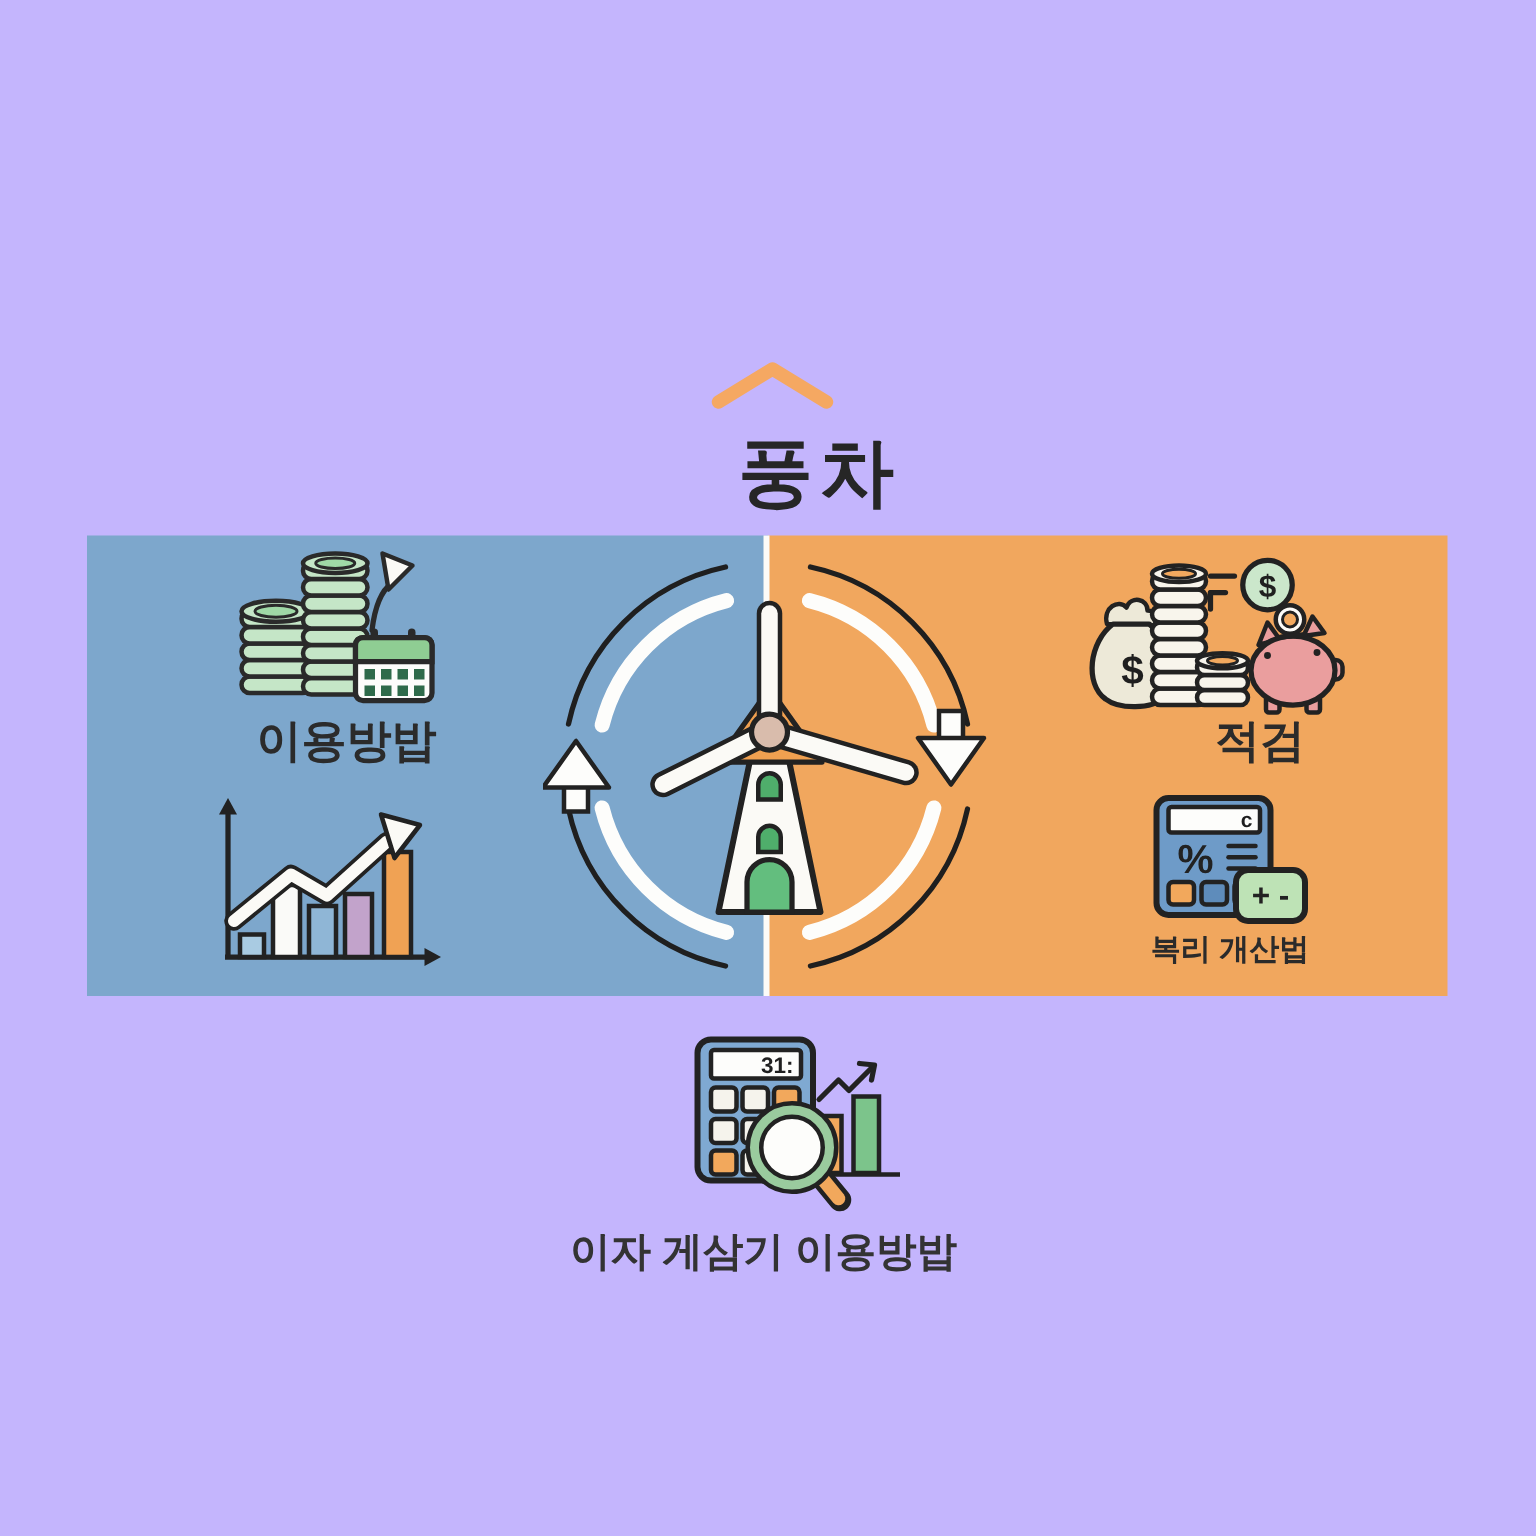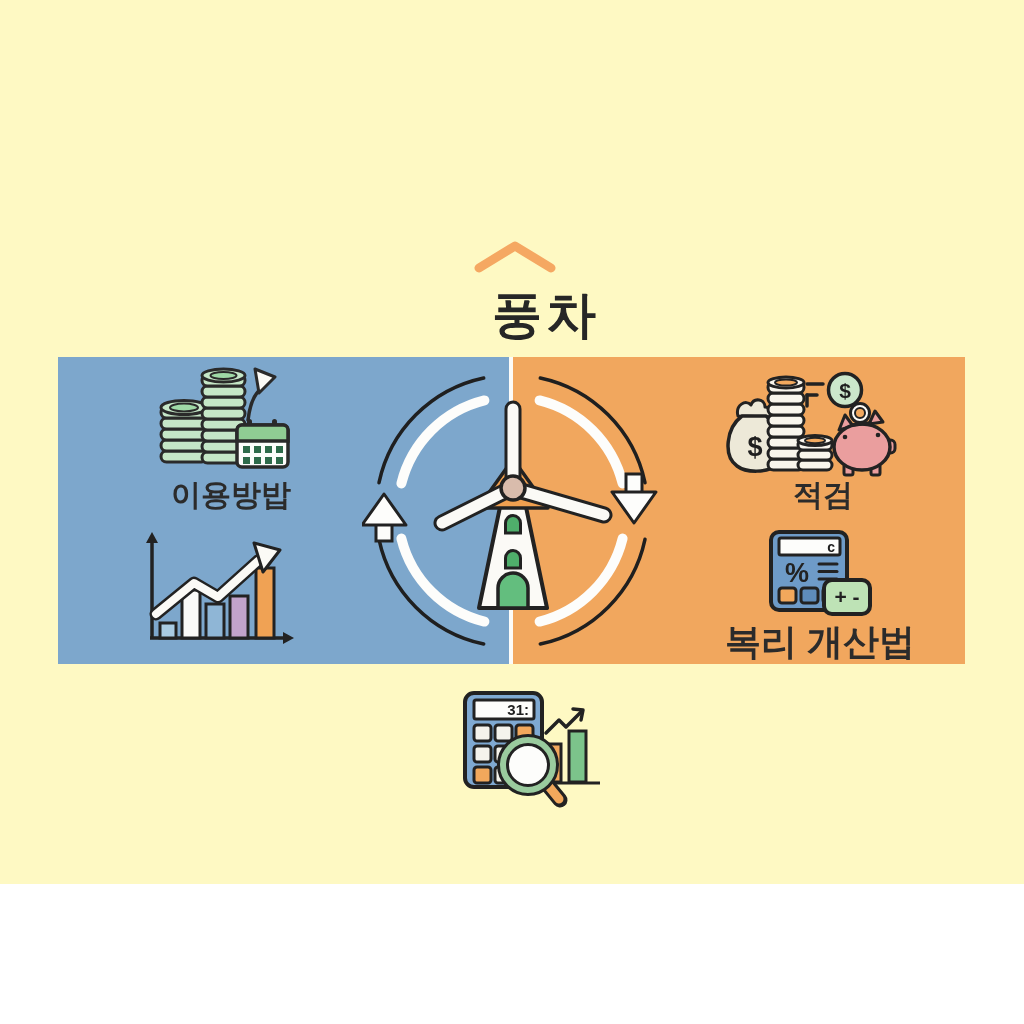--- a/index.html
+++ b/index.html
@@ -1,36 +1,36 @@
 <!DOCTYPE html>
 <html><head>
 <meta charset="utf-8">
 <style>
   html,body{margin:0;padding:0;background:#fff;}
   .canvas{
-    position:relative;width:1024px;height:884px;overflow:hidden;
-    background:#fef9c3;
+    position:relative;width:1024px;height:1024px;overflow:hidden;
+    background:#c4b5fd;
     font-family:"Liberation Sans","DejaVu Sans",sans-serif;
     color:#2B2B2B;
   }
   .abs{position:absolute;}
   .title{
     left:66px;top:282px;width:960px;text-align:center;
     font-size:50px;font-weight:800;letter-spacing:4px;color:#262626;
   }
   .band{left:58px;top:357px;width:907px;height:307px;display:flex;}
   .band .half{height:100%;}
   .half-left{width:454px;background:#7DA7CC;}
   .half-right{width:453px;background:#F1A75E;}
   .divider{left:509px;top:357px;width:4px;height:307px;background:#FCFBF8;}
   .label{
     text-align:center;font-weight:700;color:#2B2B2B;line-height:1.1;
   }
   .label-main{font-size:30px;}
-  .label-sub{font-size:36px;}
+  .label-sub{font-size:20px;}
   .label-footer{font-size:27px;font-weight:600;color:#333;}
   svg text{font-family:"Liberation Sans","DejaVu Sans",sans-serif;}
 </style>
 </head>
 <body>
 
 <div class="canvas">
 
   <svg class="abs" style="left:470px;top:238px;" width="90" height="38" viewBox="0 0 90 38">
     <polyline points="9,30 45,8 81,30" fill="none" stroke="#F5A862" stroke-width="9" stroke-linecap="round" stroke-linejoin="round"></polyline>
@@ -198,21 +198,21 @@
       <polygon points="117,62 123,47 131,58" fill="#EA9E9E" stroke="#222" stroke-width="3" stroke-linejoin="round"></polygon>
       <polygon points="147,56 153,43 161,54" fill="#EA9E9E" stroke="#222" stroke-width="3" stroke-linejoin="round"></polygon>
       <rect x="162" y="72" width="11" height="13" rx="4.5" fill="#EA9E9E" stroke="#222" stroke-width="3"></rect>
       <ellipse cx="140" cy="79" rx="28" ry="23" fill="#EA9E9E" stroke="#222" stroke-width="3.5"></ellipse>
       <line x1="130" y1="57" x2="148" y2="55" stroke="#222" stroke-width="3.5" stroke-linecap="round"></line>
       <circle cx="123" cy="69" r="2.3" fill="#222"></circle>
       <circle cx="156" cy="67" r="2.3" fill="#222"></circle>
     </g>
   </svg>
 
-  <div class="abs label label-main" style="left:708px;top:478px;width:230px;">적검</div>
+  <div class="abs label label-main" style="left:725px;top:478px;width:230px;">적검</div>
 
   <svg class="abs" style="left:760px;top:520px;" width="120" height="108" viewBox="0 0 120 108">
     <rect x="11" y="12" width="76" height="78" rx="8" fill="#6E9BC8" stroke="#222" stroke-width="4"></rect>
     <rect x="19" y="18" width="61" height="17" rx="2" fill="#FDFDFB" stroke="#222" stroke-width="3"></rect>
     <text x="75" y="31.5" text-anchor="end" font-size="14" font-weight="bold" fill="#1F1F1F">c</text>
     <text x="37" y="62" text-anchor="middle" font-size="27" font-weight="bold" fill="#222">%</text>
     <g stroke="#222" stroke-width="3" stroke-linecap="round">
       <line x1="59" y1="44" x2="77" y2="44"></line>
         <line x1="59" y1="51.5" x2="77" y2="51.5"></line>
         <line x1="59" y1="59" x2="77" y2="59"></line>
@@ -254,14 +254,15 @@
     </g>
     <g>
       <line x1="98" y1="103" x2="112" y2="120" stroke="#222" stroke-width="15" stroke-linecap="round"></line>
       <line x1="98" y1="103" x2="111" y2="119" stroke="#F2A85C" stroke-width="9" stroke-linecap="round"></line>
       <circle cx="80" cy="85" r="25" fill="#FDFDFB" stroke="#9ACB9E" stroke-width="8"></circle>
       <circle cx="80" cy="85" r="29.5" fill="none" stroke="#222" stroke-width="3"></circle>
       <circle cx="80" cy="85" r="20.5" fill="none" stroke="#222" stroke-width="3"></circle>
     </g>
   </svg>
 
+  <div class="abs label label-footer" style="left:359px;top:820px;width:300px;">이자 게삼기 이용방밥</div>
 
 </div>
 
 </body></html>

